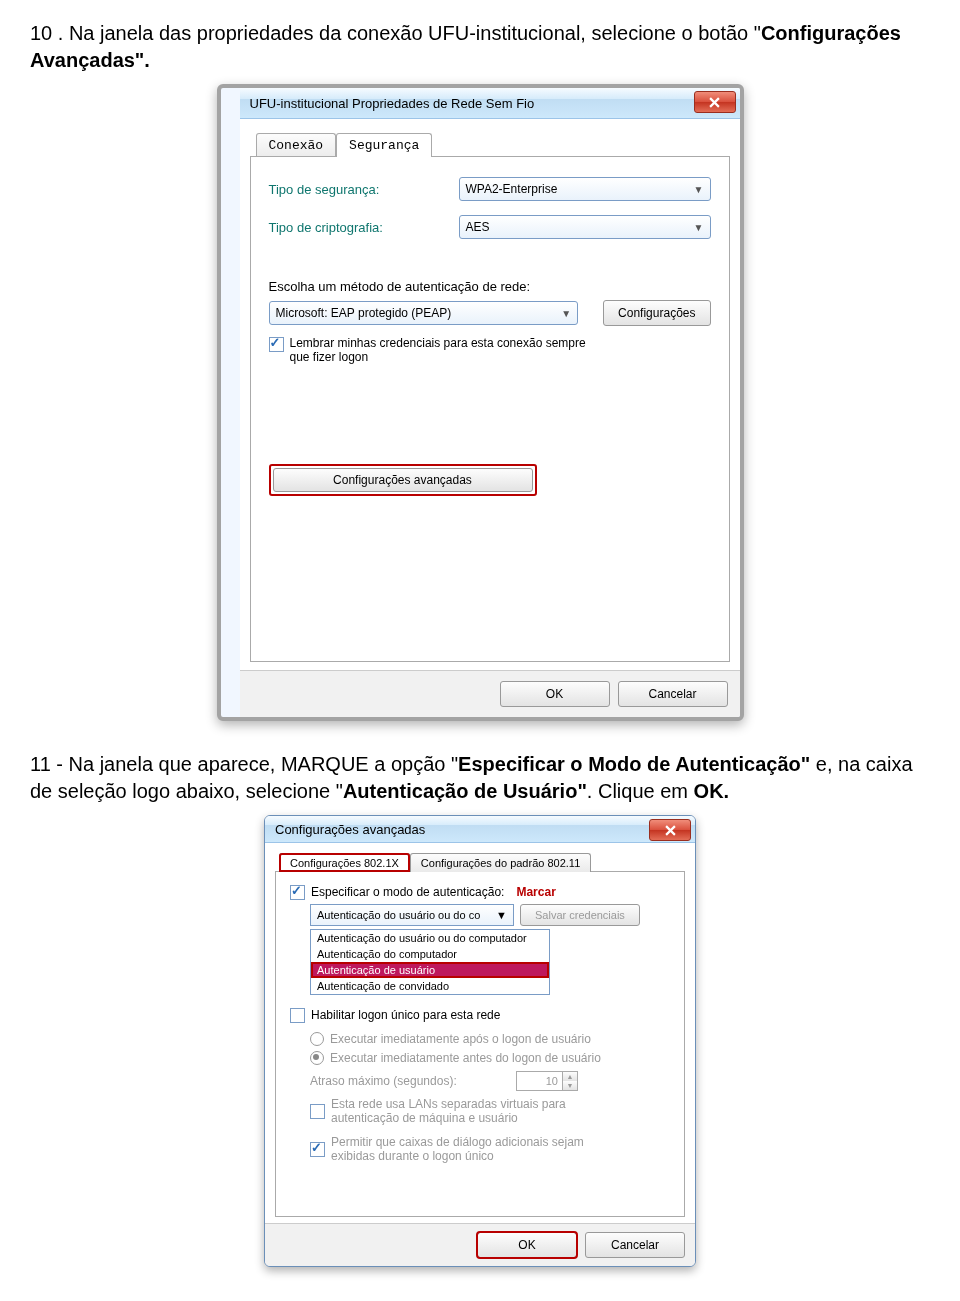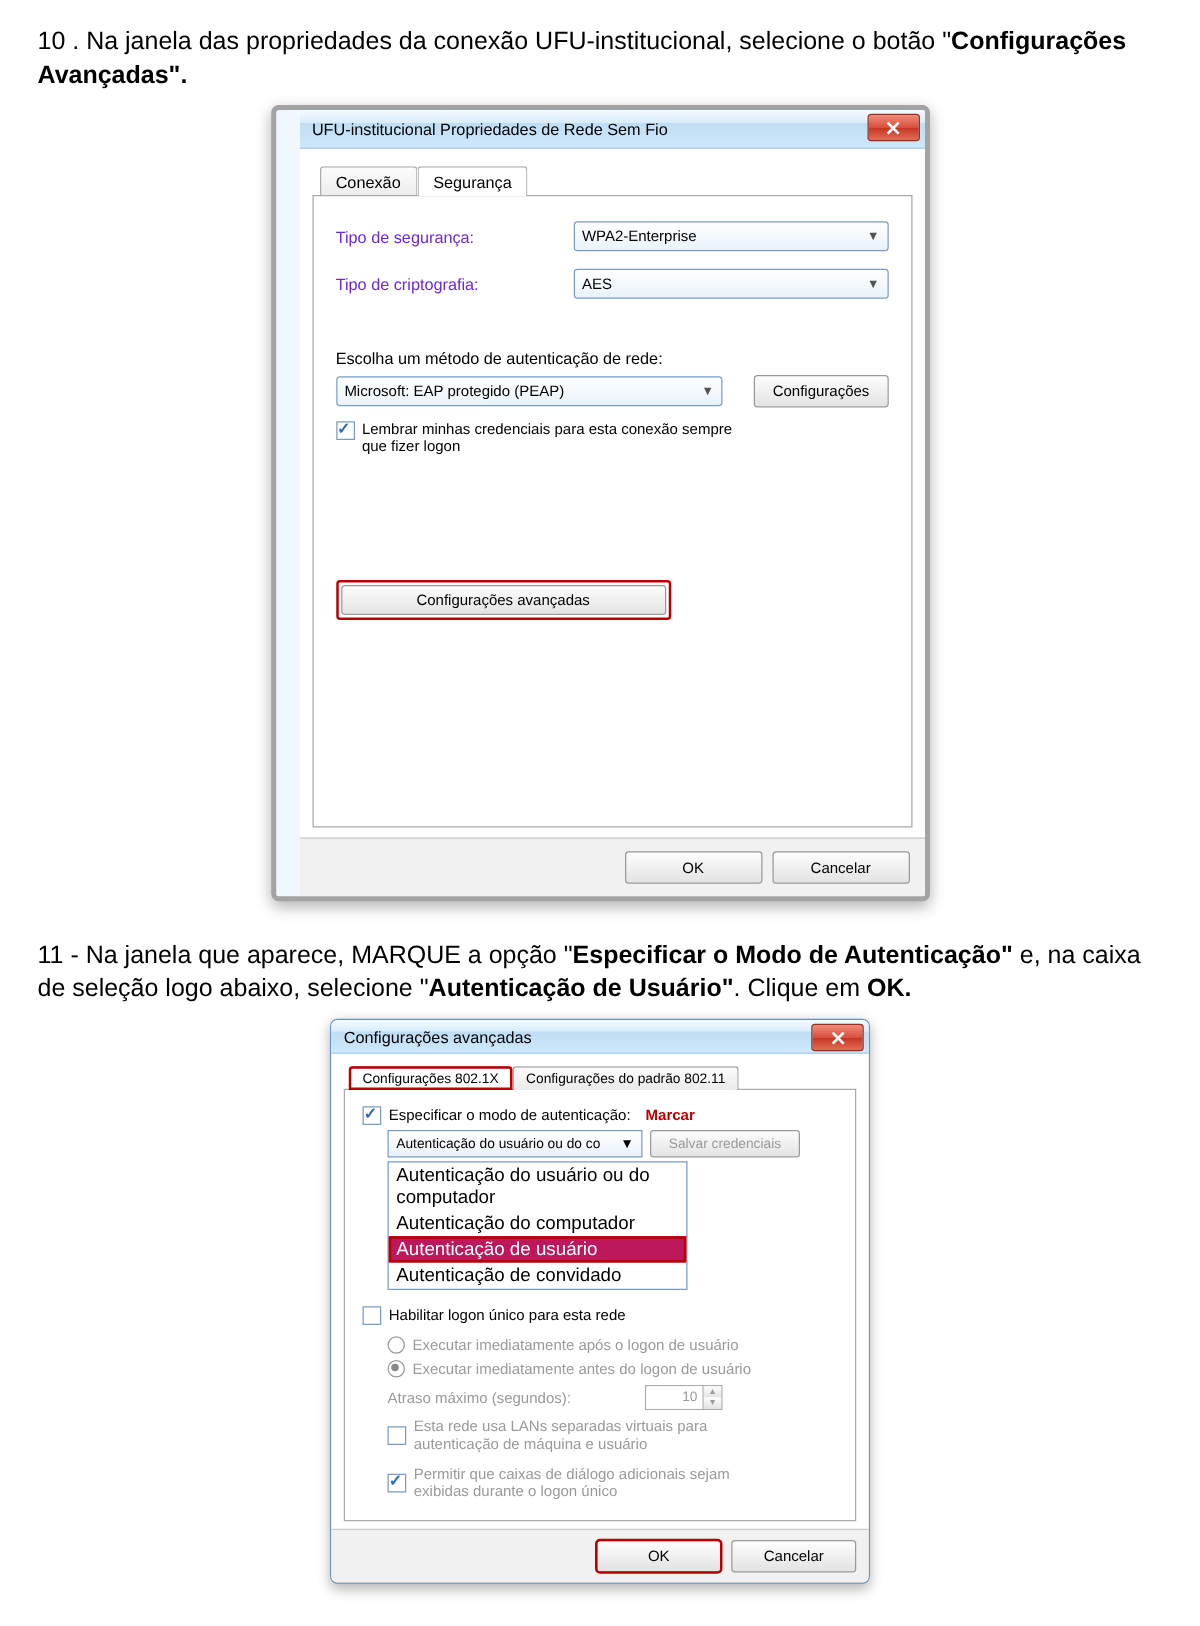--- a/index.html
+++ b/index.html
@@ -61,20 +61,21 @@
   .close-btn svg{ width:11px;height:11px; }
   .dialog-body {
     background: #fff;
     padding: 14px 10px 8px 10px;
   }
   .tabs {
     display: flex;
     gap: 0;
     margin-bottom: -1px;
     margin-left: 6px;
+    font-family: Liberation Mono, monospace;
   }
   .tab {
     padding: 4px 12px;
     border: 1px solid #aaa;
     border-bottom: none;
     background: linear-gradient(to bottom,#fcfcfc,#ececec);
     border-radius: 3px 3px 0 0;
     font-size: 13px;
   }
   .tab.active {
@@ -89,21 +90,21 @@
     min-height: 470px;
     position:relative;
   }
   .form-row {
     display: flex;
     align-items: center;
     margin-bottom: 14px;
   }
   .form-row .label {
     width: 190px;
-    color:#6d28d9;
+    color:#0f766e;
   }
   .combo {
     flex:1;
     height:22px;
     border:1px solid #7a9cc6;
     border-radius:3px;
     background:linear-gradient(to bottom,#fff,#e9f2fb);
     display:flex;
     align-items:center;
     padding:0 6px;
@@ -205,21 +206,21 @@
     display:flex;align-items:center;
     padding:0 6px;
     justify-content:space-between;
     font-size:11px;
     width:190px;
   }
   .dropdown-open{
     border:1px solid #7a9cc6;
     width:238px;
     background:#fff;
-    font-size:15px;
+    font-size:11px;
     margin-top:-1px;
   }
   .dropdown-open .opt{ padding:2px 6px; }
   .dropdown-open .opt.selected{
     background:#be185d;
     color:#fff;
     outline:2px solid #b80000;
     outline-offset:-2px;
   }
   .disabled{ color:#9a9a9a; }

